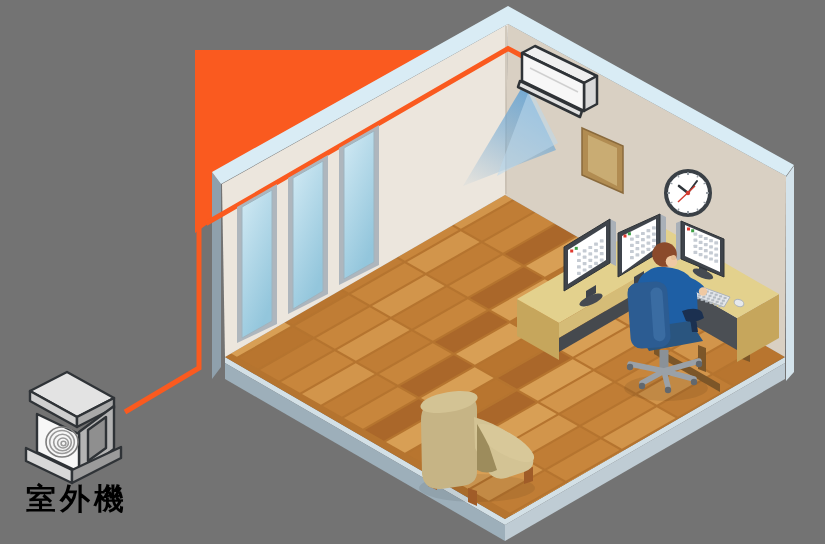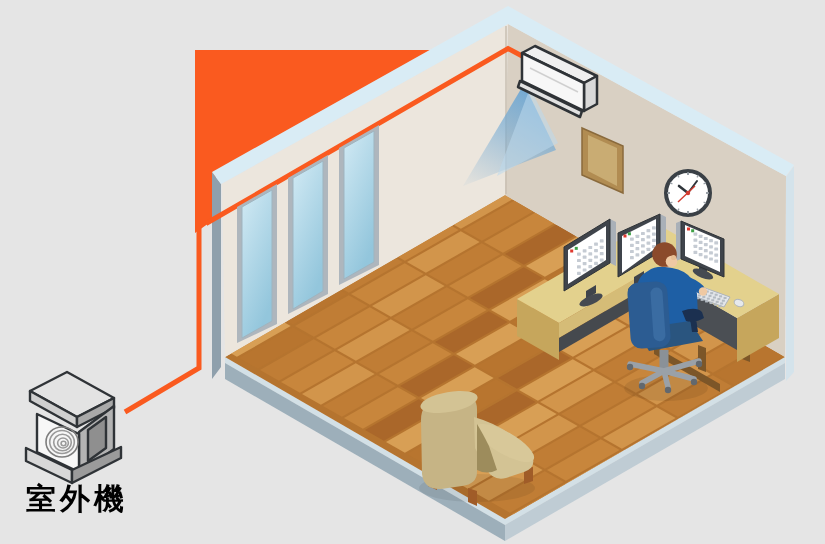--- a/index.html
+++ b/index.html
@@ -1,16 +1,16 @@
 <!DOCTYPE html>
 <html style="--c-outline: #2F3337; --c-pipe: #FA5A1F; --c-accent_wall: #FA5A1F; --c-trim: #D9ECF5; --c-wall_left: #ECE6DD; --c-wall_right: #D9D0C3; --c-edge_left: #8FA0AC; --c-edge_right: #D4E3EB; --c-corner_line: #C9BFB2; --c-floor_base: #B5742F; --c-slab_top: #D3E0E6; --c-slab_left: #9DAFBA; --c-slab_right: #BFCCD4; --c-window_frame: #AEB6BD; --c-glass_top: #D2EAF4; --c-glass_bottom: #93C6DC; --c-ac_front: #F7F7F7; --c-ac_side: #D9D9D9; --c-ac_top: #EFEFEF; --c-air: #6FA8D4; --c-board_outer: #B18C52; --c-board_inner: #C9AC73; --c-clock_rim: #3A4046; --c-clock_face: #FFFFFF; --c-clock_red: #D23B2F; --c-clock_tick: #99A0A7; --c-clock_hand: #2F353B; --c-desk_top: #E3D18D; --c-desk_front: #D5BC77; --c-desk_end: #C6A65C; --c-desk_dark: #4B4F54; --c-desk_foot: #7C5628; --c-monitor_frame: #3F444B; --c-monitor_side: #A9B0B8; --c-screen: #FFFFFF; --c-screen_red: #E0392E; --c-screen_green: #3FA047; --c-screen_cell: #C5CBD3; --c-keyboard: #E3E6EA; --c-key: #B3BAC2; --c-shirt: #1E5FA5; --c-pants: #1D2E4E; --c-skin: #EFC9A3; --c-ear: #E7BD93; --c-hair: #8B4A2B; --c-chair: #2C5C92; --c-chair_seat: #2A557F; --c-chair_dark: #1B3050; --c-chair_base: #9AA1A8; --c-caster: #62686E; --c-lift: #8A9198; --c-armchair: #C6B485; --c-armchair_light: #D3C394; --c-armchair_roll: #D8C899; --c-armchair_shadow: #9D8C5C; --c-armchair_leg: #A05C28; --c-unit_top: #E3E3E3; --c-unit_front: #F7F7F7; --c-unit_left: #CFCFCF; --c-unit_right: #A9A9A9; --c-unit_base_l: #D8D8D8; --c-unit_base_r: #9B9B9B; --c-fan_ring: #9A9A9A; --c-label_text: #000000;"><head>
 <meta charset="utf-8">
 <style>
   html,body{margin:0;padding:0;background:#ffffff;}
-  .stage{position:relative;width:825px;height:544px;background:#e5e5e5;overflow:hidden;
+  .stage{position:relative;width:825px;height:544px;background:#737373;overflow:hidden;
          font-family:"Liberation Sans", sans-serif;}
   svg{position:absolute;left:0;top:0;display:block;}
   .unit-label{font-family:"Liberation Sans","DejaVu Sans",sans-serif;font-weight:700;
               font-size:30px;letter-spacing:4px;fill:var(--c-label_text,#000);}
 </style>
 </head>
 <body>
 
 <div class="stage">
 <svg width="825" height="544" viewBox="0 0 825 544" xmlns="http://www.w3.org/2000/svg">

